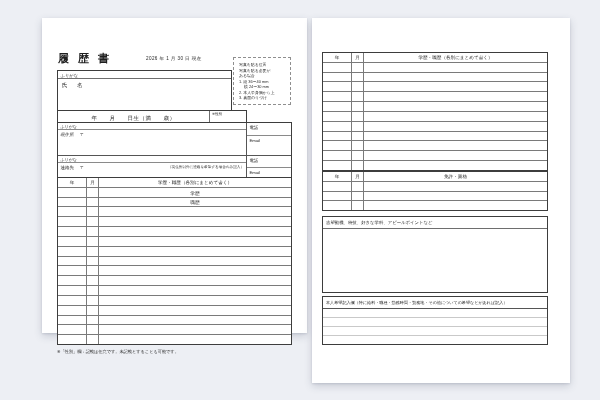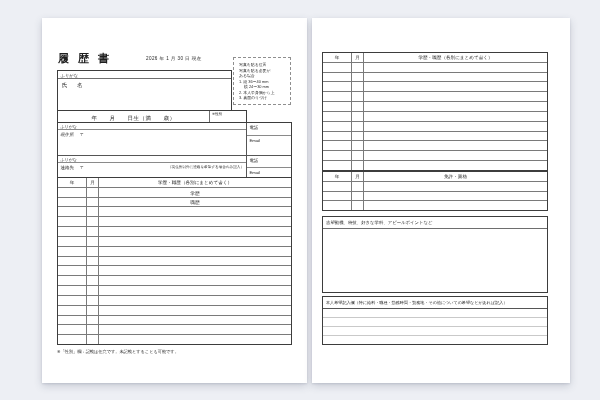--- a/index.html
+++ b/index.html
@@ -5,21 +5,21 @@
   * { margin:0; padding:0; box-sizing:border-box; }
   html,body { width:600px; height:400px; }
   body {
     position:relative; overflow:hidden;
     background:#edeff4;
     font-family:"Liberation Sans","DejaVu Sans",sans-serif;
     color:#1f1f1f;
   }
   .page { position:absolute; background:#fff;
     box-shadow:0 3px 8px rgba(55,65,90,.20), 0 1px 2px rgba(55,65,90,.14); }
-  #page1 { left:42px; top:18px; width:265px; height:365px; }
+  #page1 { left:42px; top:18px; width:265px; height:315px; }
   #page2 { left:312px; top:18px; width:258px; height:365px; }
   .abs { position:absolute; }
 
   .title { font-size:11px; font-weight:bold; letter-spacing:9px; white-space:nowrap; }
   .dateline { font-size:4.6px; letter-spacing:.4px; white-space:nowrap; }
 
   .photo { border:1px dashed #8f8f8f; font-size:3.9px; line-height:5.5px;
            padding:4px 0 0 5px; color:#2a2a2a; overflow:hidden; }
 
   .box { border:1px solid #3d3d3d; background:#fff; }

